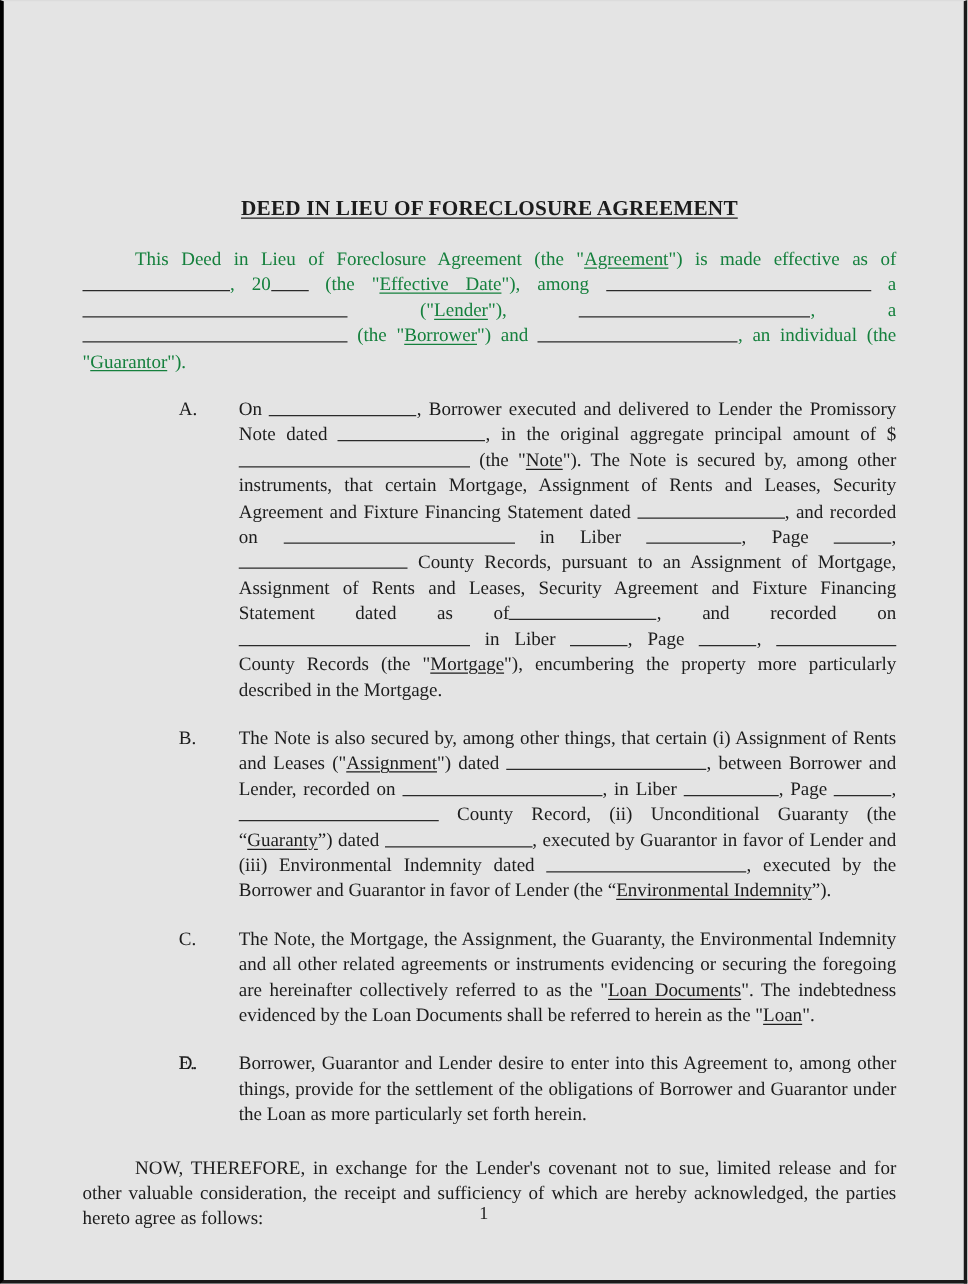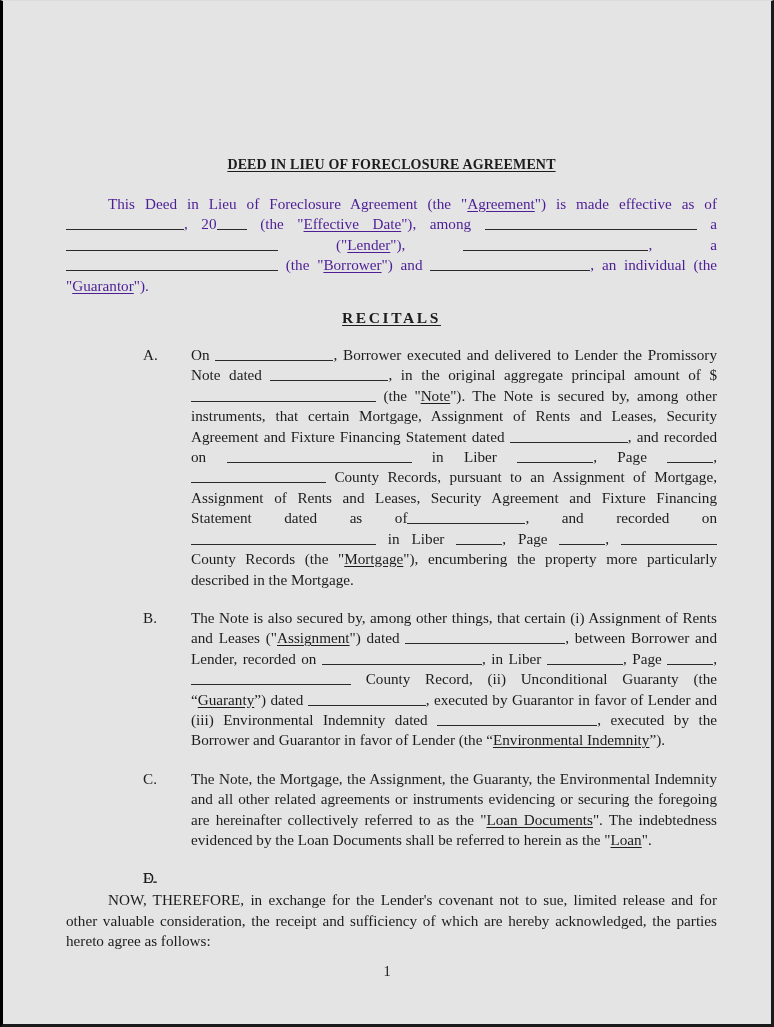--- a/index.html
+++ b/index.html
@@ -27,40 +27,40 @@
     position: absolute;
     left: 63px;
     top: 0;
     width: 651px;
   }
 
   
   .doc-title {
     text-align: center;
     font-weight: bold;
-    font-size: 14px;
+    font-size: 17px;
     letter-spacing: 0.15px;
     margin: 0;
     padding-top: 156px;
     color: #1c1c1c;
   }
   .doc-title span {
     text-decoration: underline;
     text-underline-offset: 2px;
   }
 
   
   .preamble {
     margin: 0;
     padding-top: 21px;
     font-size: 15.2px;
     line-height: 20.4px;
     text-align: justify;
     text-indent: 42px;
-    color: #4c1d95;
+    color: #15803d;
     hyphens: none;
   }
 
   
   .recitals-heading {
     text-align: center;
     font-weight: bold;
     font-size: 15.5px;
     letter-spacing: 2.6px;
     margin: 0;
@@ -145,21 +145,20 @@
 </head>
 <body>
 
 <div class="page">
   <div class="page-inner">
 
     <h1 class="doc-title"><span>DEED IN LIEU OF FORECLOSURE AGREEMENT</span></h1>
 
     <p class="preamble"><span>This Deed in Lieu of Foreclosure Agreement (the "</span><span class="term">Agreement</span><span>") is made effective as of </span><span class="blank b-xl"></span><span>, 20</span><span class="blank b-xs"></span><span> (the "</span><span class="term">Effective Date</span><span>"), among </span><span class="blank b-5xl"></span><span> a </span><span class="blank b-5xl"></span><span> ("</span><span class="term">Lender</span><span>"), </span><span class="blank b-4xl"></span><span>, a </span><span class="blank b-5xl"></span><span> (the "</span><span class="term">Borrower</span><span>") and </span><span class="blank b-3xl"></span><span>, an individual (the "</span><span class="term">Guarantor</span><span>").</span></p>
 
-    <h2 class="recitals-heading"><span>RECITALS</span></h2>
 
     <div class="recital">
       <span class="marker">A.</span>
       <span class="recital-body"><span>On </span><span class="blank b-xl"></span><span>, Borrower executed and delivered to Lender the Promissory Note dated </span><span class="blank b-xl"></span><span>, in the original aggregate principal amount of $</span><span class="blank b-4xl"></span><span> (the "</span><span class="term">Note</span><span>").  The Note is secured by, among other instruments, that certain Mortgage, Assignment of Rents and Leases, Security Agreement and Fixture Financing Statement dated </span><span class="blank b-xl"></span><span>, and recorded on </span><span class="blank b-4xl"></span><span> in Liber </span><span class="blank b-md"></span><span>, Page </span><span class="blank b-sm"></span><span>, </span><span class="blank b-2xl"></span><span> County Records,  pursuant to an Assignment of Mortgage, Assignment of Rents and Leases, Security Agreement and Fixture Financing Statement dated as of</span><span class="blank b-xl"></span><span>, and recorded on </span><span class="blank b-4xl"></span><span> in Liber </span><span class="blank b-sm"></span><span>, Page </span><span class="blank b-sm"></span><span>, </span><span class="blank b-lg"></span><span> County Records (the "</span><span class="term">Mortgage</span><span>"), encumbering the property more particularly described in the Mortgage.</span></span>
     </div>
 
     <div class="recital">
       <span class="marker">B.</span>
       <span class="recital-body"><span>The Note is also secured by, among other things, that certain (i) Assignment of Rents and Leases ("</span><span class="term">Assignment</span><span>") dated </span><span class="blank b-3xl"></span><span>, between Borrower and Lender, recorded on </span><span class="blank b-3xl"></span><span>, in Liber </span><span class="blank b-md"></span><span>, Page </span><span class="blank b-sm"></span><span>, </span><span class="blank b-3xl"></span><span> County Record, (ii) Unconditional Guaranty (the “</span><span class="term">Guaranty</span><span>”) dated </span><span class="blank b-xl"></span><span>, executed by Guarantor in favor of Lender and (iii) Environmental Indemnity dated </span><span class="blank b-3xl"></span><span>, executed by the Borrower and Guarantor in favor of Lender (the “</span><span class="term">Environmental Indemnity</span><span>”).</span></span>
     </div>
@@ -168,20 +167,21 @@
       <span class="marker">C.</span>
       <span class="recital-body"><span>The Note, the Mortgage, the Assignment, the Guaranty, the Environmental Indemnity and all other related agreements or instruments evidencing or securing the foregoing are hereinafter collectively referred to as the "</span><span class="term">Loan Documents</span><span>".  The indebtedness evidenced by the Loan Documents shall be referred to herein as the "</span><span class="term">Loan</span><span>".</span></span>
     </div>
 
     <div class="recital">
       <span class="marker">D.</span>
     </div>
 
     <div class="recital">
       <span class="marker">E.</span>
+      <span class="recital-body">Borrower, Guarantor and Lender desire to enter into this Agreement to, among other things, provide for the settlement of the obligations of Borrower and Guarantor under the Loan as more particularly set forth herein.</span>
     </div>
 
     <p class="closing">NOW, THEREFORE, in exchange for the Lender's covenant not to sue, limited release and for other valuable consideration, the receipt and sufficiency of which are hereby acknowledged, the parties hereto agree as follows:</p>
 
   </div>
 
   <div class="page-number">1</div>
 </div>
 
 </body></html>

